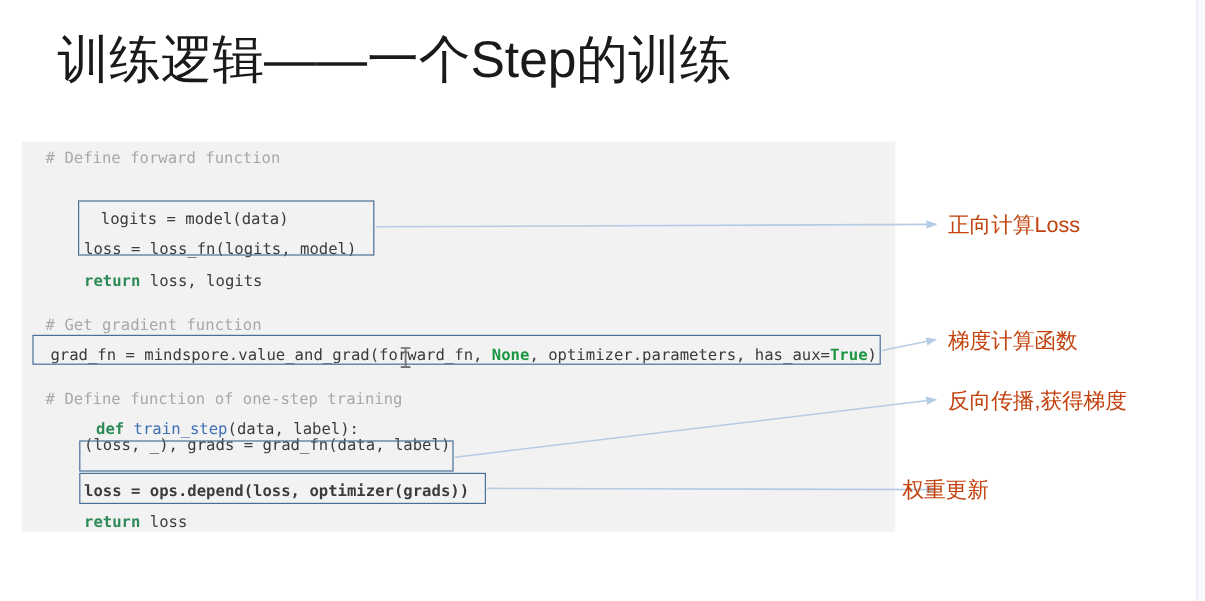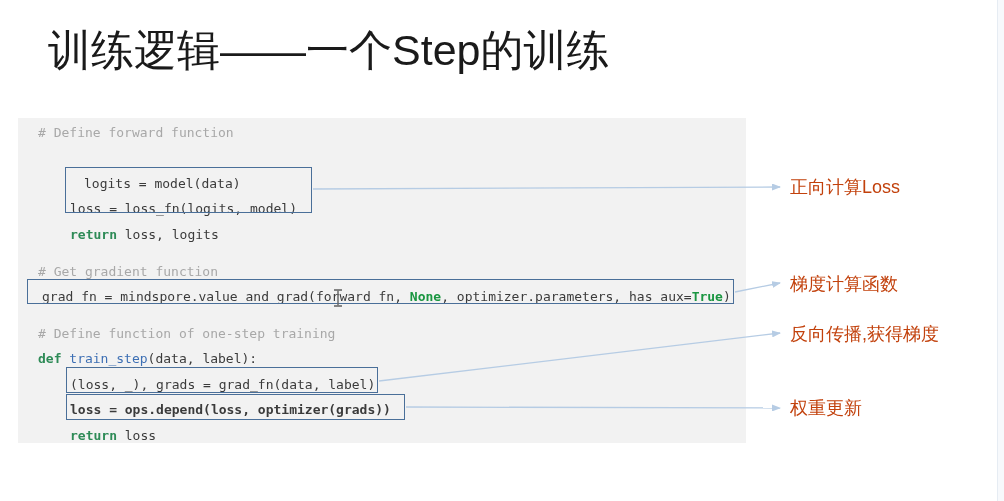--- a/index.html
+++ b/index.html
@@ -122,23 +122,23 @@
     <div class="code-line indent" style="top:82px;">loss = loss_fn(logits, model)</div>
 
     <div class="code-line indent" style="top:108px;"><span class="kw">return</span><span> loss, logits</span></div>
 
     <div class="code-line comment" style="top:145px;"># Get gradient function</div>
 
     <div class="code-line" style="top:170px; left:12px;margin-left:12px;"><span>grad_fn = mindspore.value_and_grad(forward_fn, </span><span class="const">None</span><span>, optimizer.parameters, has_aux=</span><span class="const">True</span><span>)</span></div>
 
     <div class="code-line comment" style="top:207px;"># Define function of one-step training</div>
 
-    <div class="code-line" style="top:232px;"><span class="kw">def</span><span> </span><span class="fname">train_step</span><span>(data, label):</span></div>
+    <div class="code-line" style="top:232px;margin-left:42px;"><span class="kw">def</span><span> </span><span class="fname">train_step</span><span>(data, label):</span></div>
 
-    <div class="code-line indent" style="top:258px;">(loss, _), grads = grad_fn(data, label)</div>
+    <div class="code-line indent" style="top:245px;">(loss, _), grads = grad_fn(data, label)</div>
 
     <div class="code-line indent" style="top:283px;font-weight:bold;">loss = ops.depend(loss, optimizer(grads))</div>
 
     <div class="code-line indent" style="top:309px;"><span class="kw">return</span><span> loss</span></div>
   </div>
 
   <div class="hl-box" style="left:65px; top:167px; width:247px; height:46px;"></div>
 
   <div class="hl-box" style="left:27px; top:279px; width:707px; height:25px;"></div>
 
@@ -157,21 +157,21 @@
     <line x1="379" y1="381" x2="780" y2="333" stroke="#b6cce4" stroke-width="1.3" marker-end="url(#ah)"></line>
     <line x1="406" y1="407" x2="780" y2="408" stroke="#b6cce4" stroke-width="1.3" marker-end="url(#ah)"></line>
   </svg>
 
   <div class="annot" style="left:790px; top:172px;">正向计算Loss</div>
 
   <div class="annot" style="left:790px; top:269px;">梯度计算函数</div>
 
   <div class="annot" style="left:790px; top:319px;">反向传播,获得梯度</div>
 
-  <div class="annot" style="left:790px; top:393px;">权重更新</div>
+  <div class="annot" style="left:752px; top:393px;">权重更新</div>
 
   <div id="page-edge"></div>
 
   <svg id="mouse-cursor" viewBox="0 0 12 18">
     <path d="M2,1 L10,1 M6,1 L6,17 M2,17 L10,17" stroke="#4a4a4a" stroke-width="1.4" fill="none"></path>
     <path d="M2,1 L10,1 M6,1 L6,17 M2,17 L10,17" stroke="#ffffff" stroke-width="0.5" fill="none" opacity="0.5"></path>
   </svg>
 
 </div>
 

